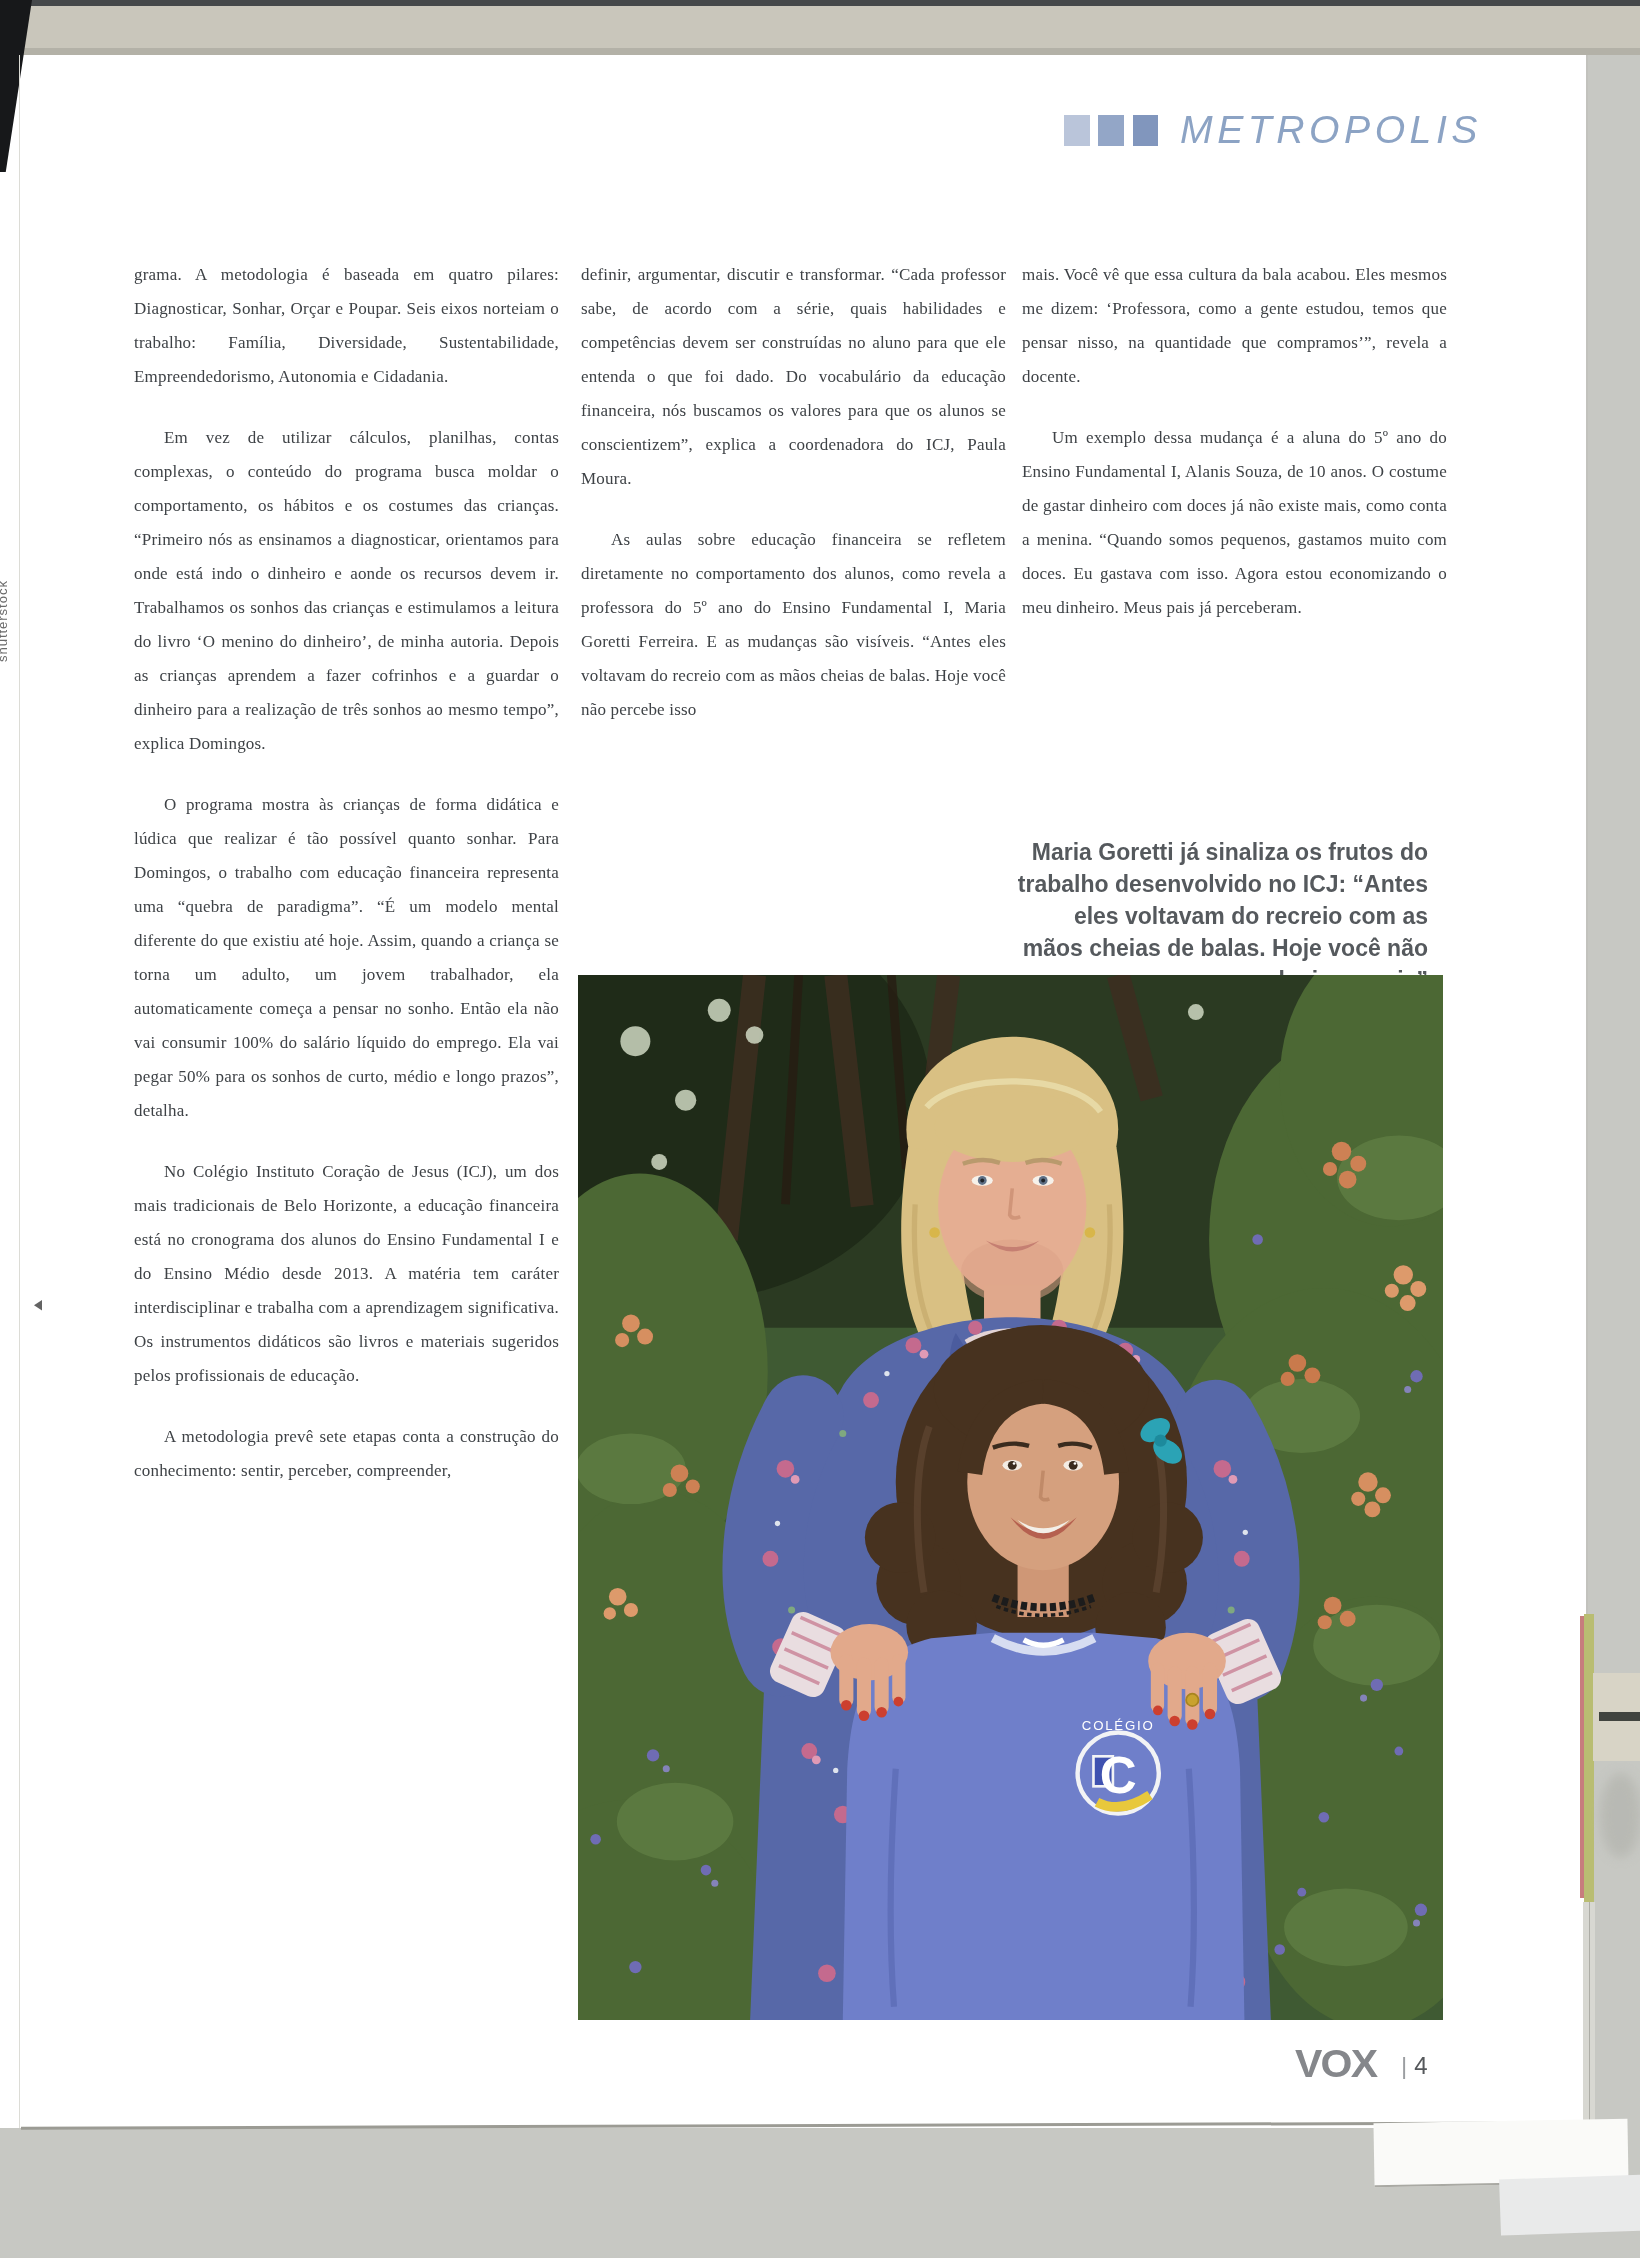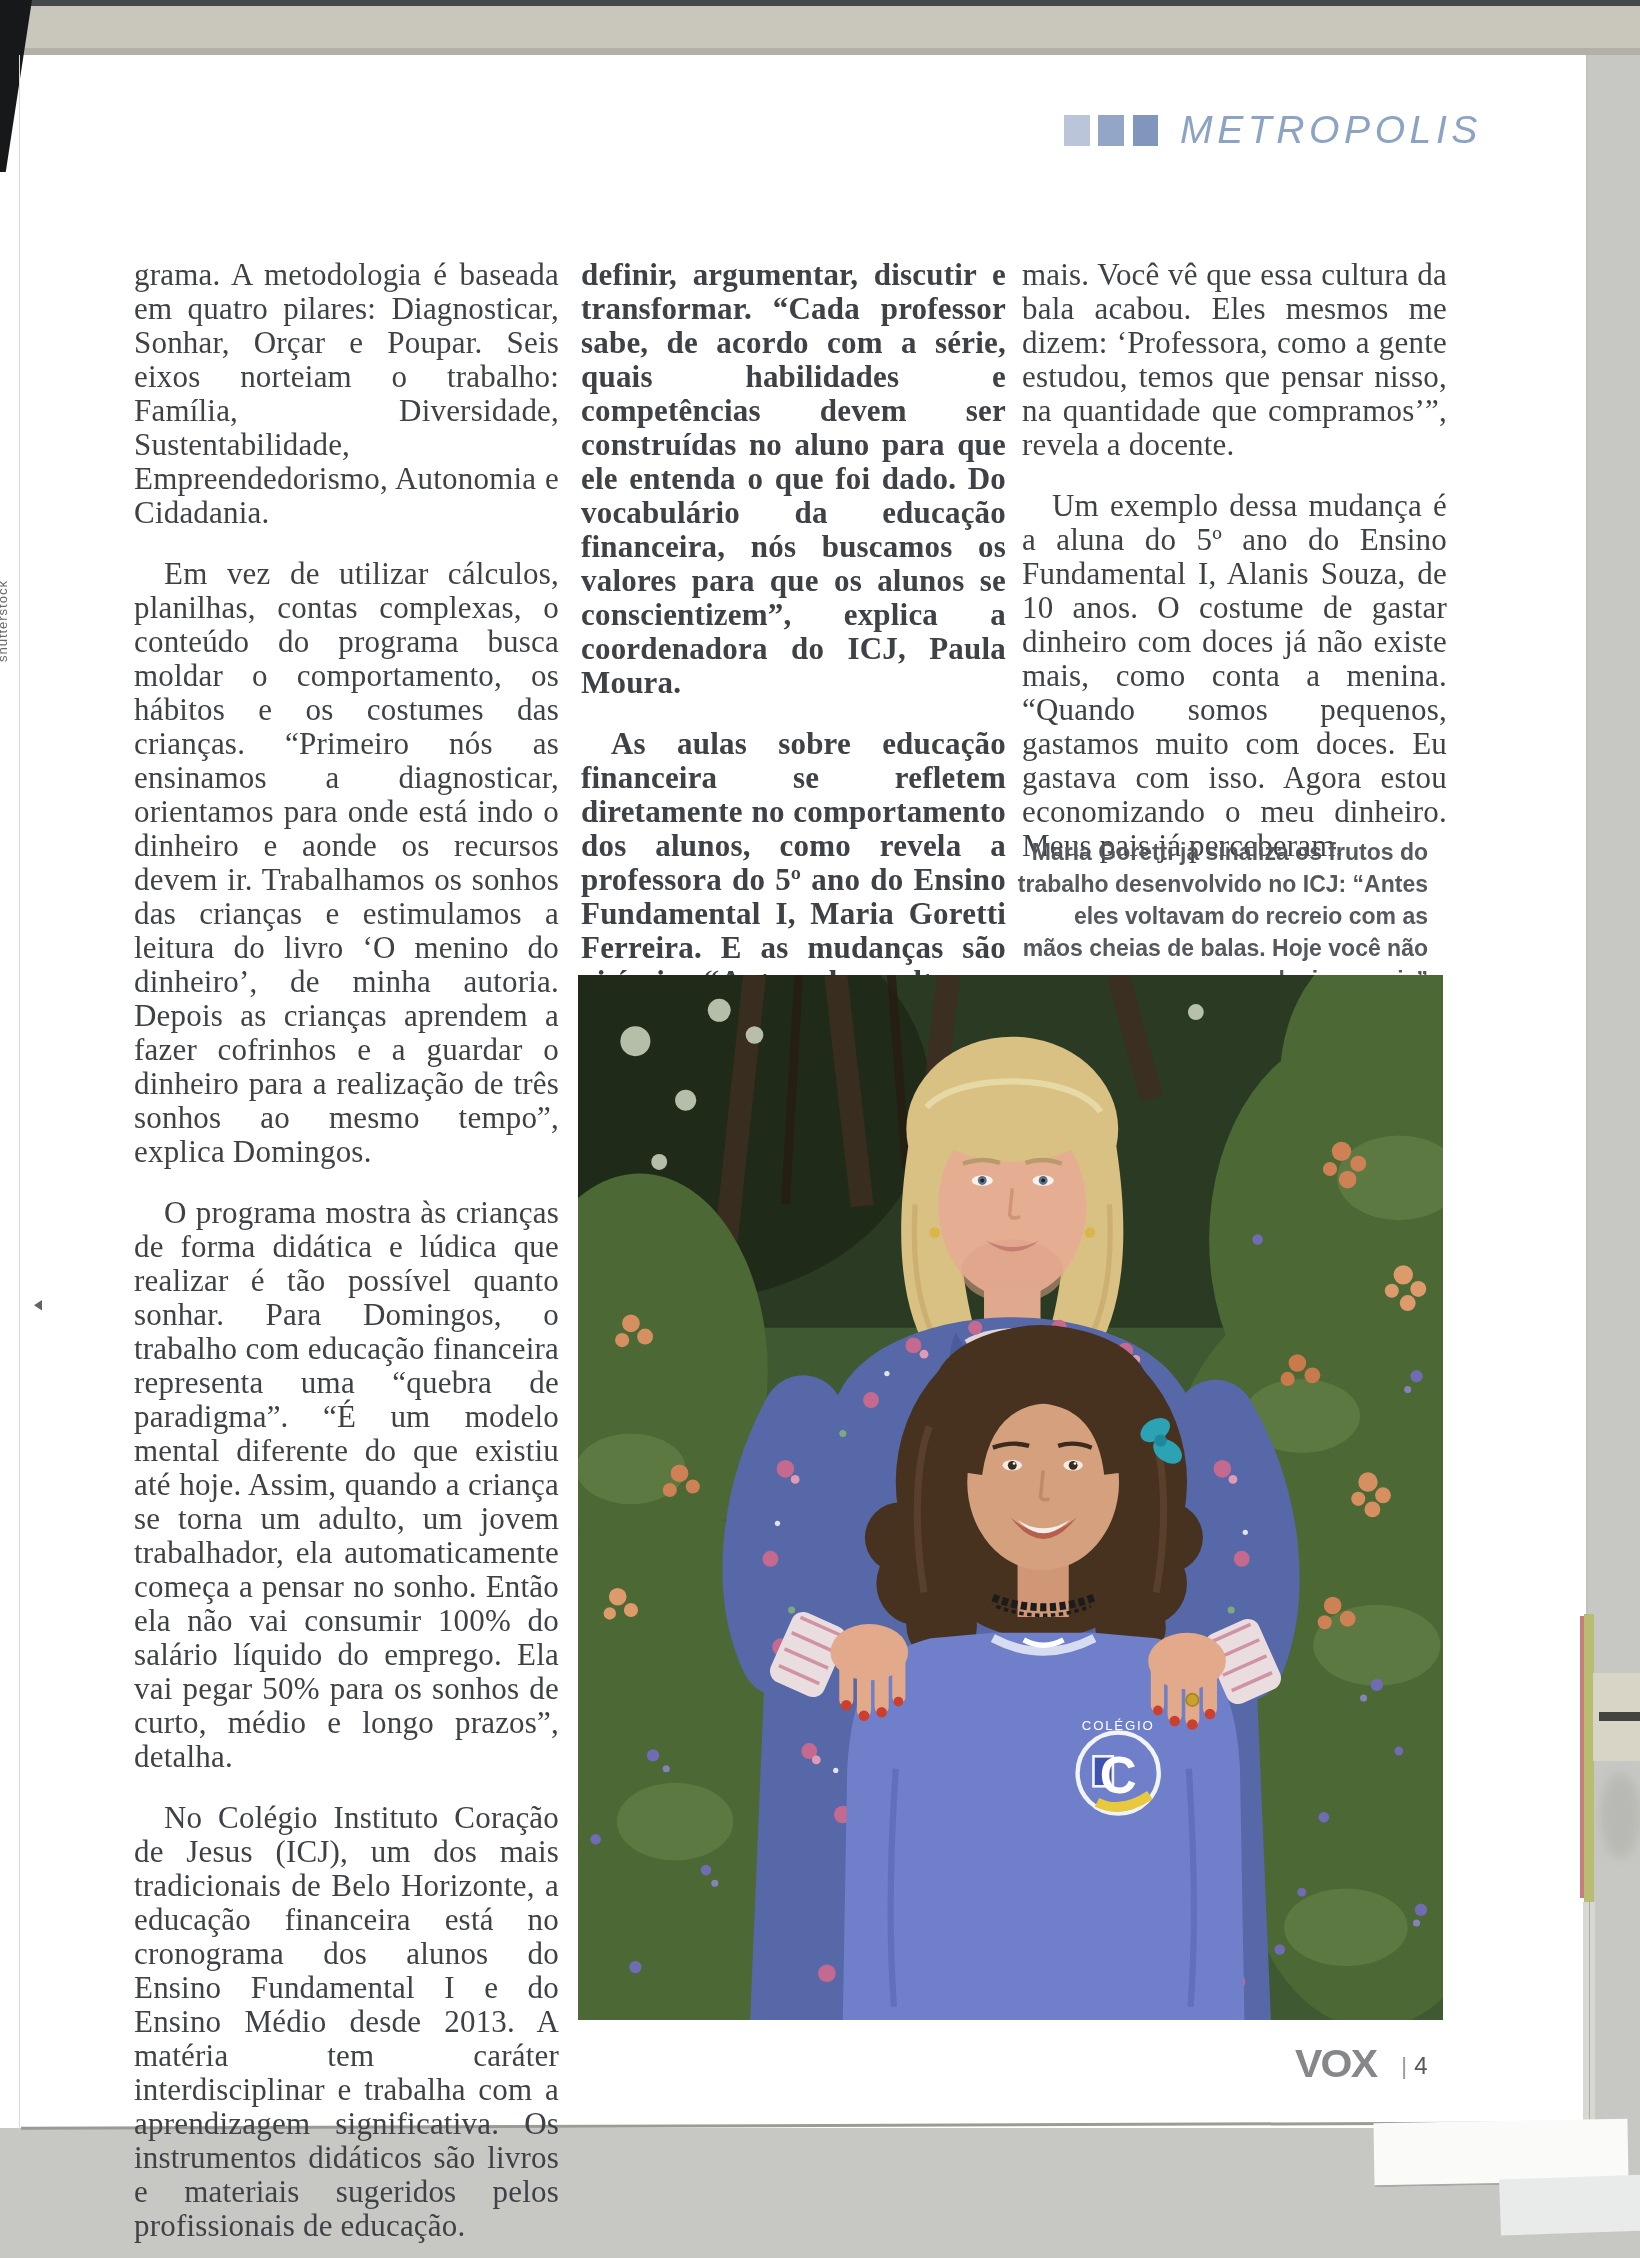--- a/index.html
+++ b/index.html
@@ -35,23 +35,23 @@
           color:#6b6b6b;letter-spacing:0.9px;}
   
   .hdr-squares{position:absolute;left:1064px;top:115px;display:flex;gap:8.8px;}
   .hdr-squares .sq{width:25.6px;height:31px;}
   .sq1{background:#bac5da;} .sq2{background:#93a6c7;} .sq3{background:#8196bd;}
   .hdr-title{position:absolute;left:1180px;top:109px;font-family:"Liberation Sans",sans-serif;
              font-style:italic;font-size:38px;letter-spacing:4.4px;color:#8ca3c4;
              transform:scaleX(1.03);transform-origin:left;}
   
   .col{position:absolute;top:258px;width:425px;text-align:justify;color:#3e4246;}
-  .col p{margin:0 0 27px 0;font-size:31px;line-height:34px;letter-spacing:0.2px;}
+  .col p{margin:0 0 27px 0;font-size:17px;line-height:34px;letter-spacing:0.2px;}
   .col p.ind{text-indent:30px;}
-  #col1{left:134px;} #col2{left:581px;font-weight:bold;} #col3{left:1022px;font-family:Liberation Serif, serif;}
+  #col1{left:134px;} #col2{left:581px;} #col3{left:1022px;font-family:Liberation Serif, serif;}
   .caption{position:absolute;left:1015px;top:836px;width:413px;text-align:right;
            font-family:"Liberation Sans",sans-serif;font-weight:bold;font-size:23px;
            line-height:32px;color:#55595d;}
   
   .photo{position:absolute;left:578px;top:975px;width:865px;height:1045px;overflow:hidden;}
   .photo svg{display:block;width:100%;height:100%;}
   
   .vox{position:absolute;left:1295px;top:2041px;font-family:"Liberation Sans",sans-serif;
        font-weight:900;font-size:41px;letter-spacing:-1.8px;color:#85878b;transform:scaleY(.95);}
   .pagenum{position:absolute;left:1401px;top:2052px;font-family:"Liberation Sans",sans-serif;

